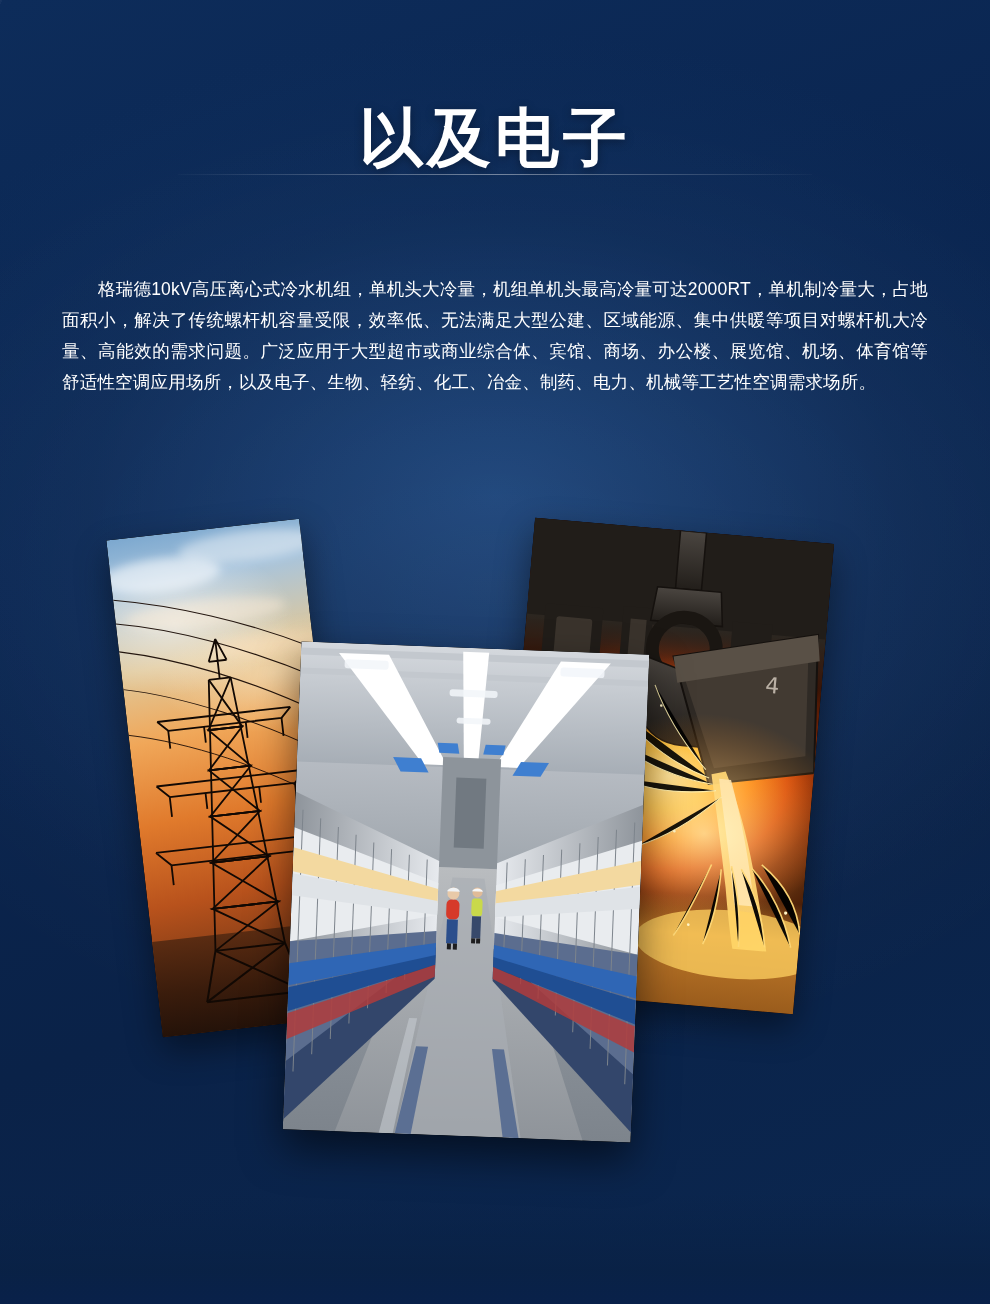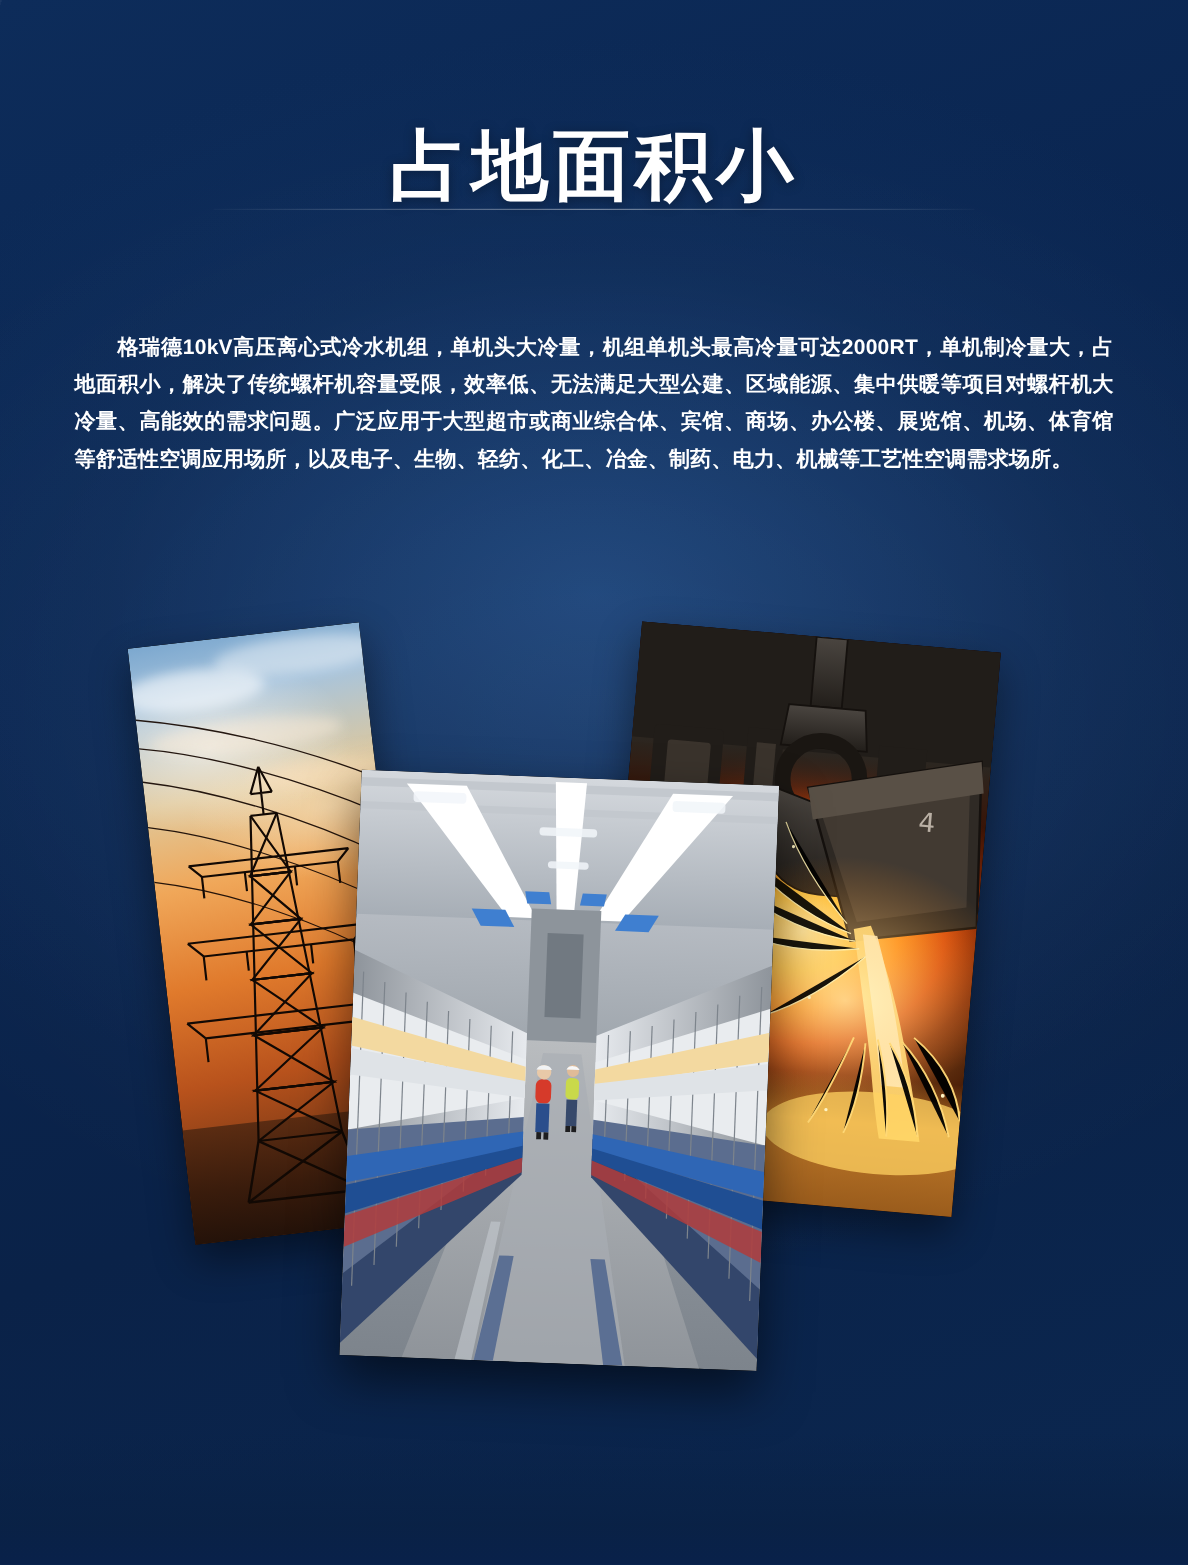--- a/index.html
+++ b/index.html
@@ -66,21 +66,21 @@
     z-index: 3;
   }
 
   .body-copy {
     position: absolute;
     top: 256px;
     left: 62px;
     width: 866px;
     color: #ffffff;
     font-size: 17.5px;
-    font-weight: bold;
+    font-weight: normal;
     line-height: 31px;
     text-align: justify;
     text-indent: 36px;
     letter-spacing: 0.2px;
     z-index: 3;
   }
 
   .gallery {
     position: absolute;
     top: 500px;
@@ -194,21 +194,21 @@
     background: linear-gradient(180deg, rgba(10,36,74,0) 0%, rgba(9,33,69,0.9) 70%, #09214a 100%);
     z-index: 4;
     pointer-events: none;
   }
 </style>
 </head>
 <body>
 
 <div class="page">
 
-  <h1 class="headline">占地面积小</h1>
+  <h1 class="headline">以及电子</h1>
 
   <div class="divider"></div>
 
   <p class="body-copy">格瑞德10kV高压离心式冷水机组，单机头大冷量，机组单机头最高冷量可达2000RT，单机制冷量大，占地面积小，解决了传统螺杆机容量受限，效率低、无法满足大型公建、区域能源、集中供暖等项目对螺杆机大冷量、高能效的需求问题。广泛应用于大型超市或商业综合体、宾馆、商场、办公楼、展览馆、机场、体育馆等舒适性空调应用场所，以及电子、生物、轻纺、化工、冶金、制药、电力、机械等工艺性空调需求场所。</p>
 
   <div class="gallery">
 
     <div class="photo photo-left">
       <div class="sky"></div>
       <div class="cloud c1"></div>

